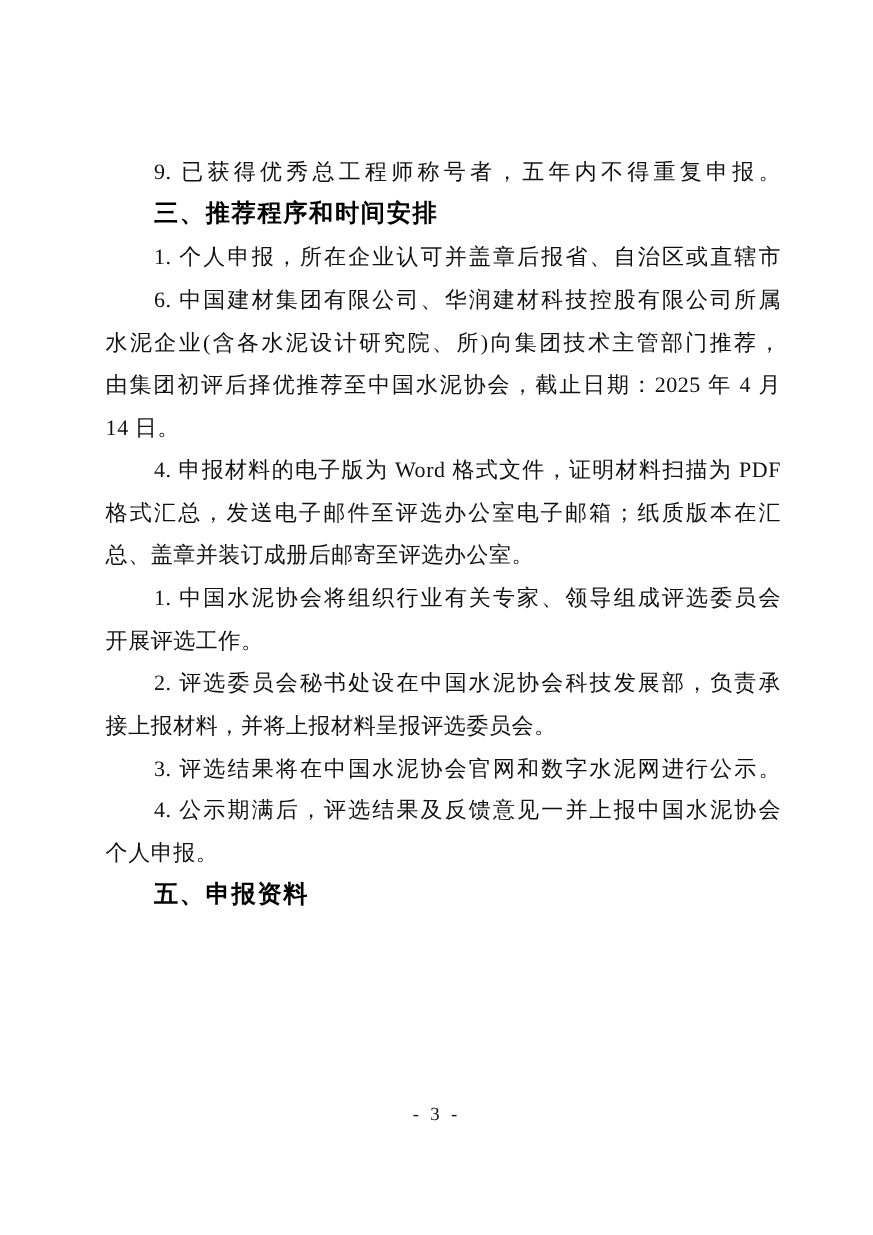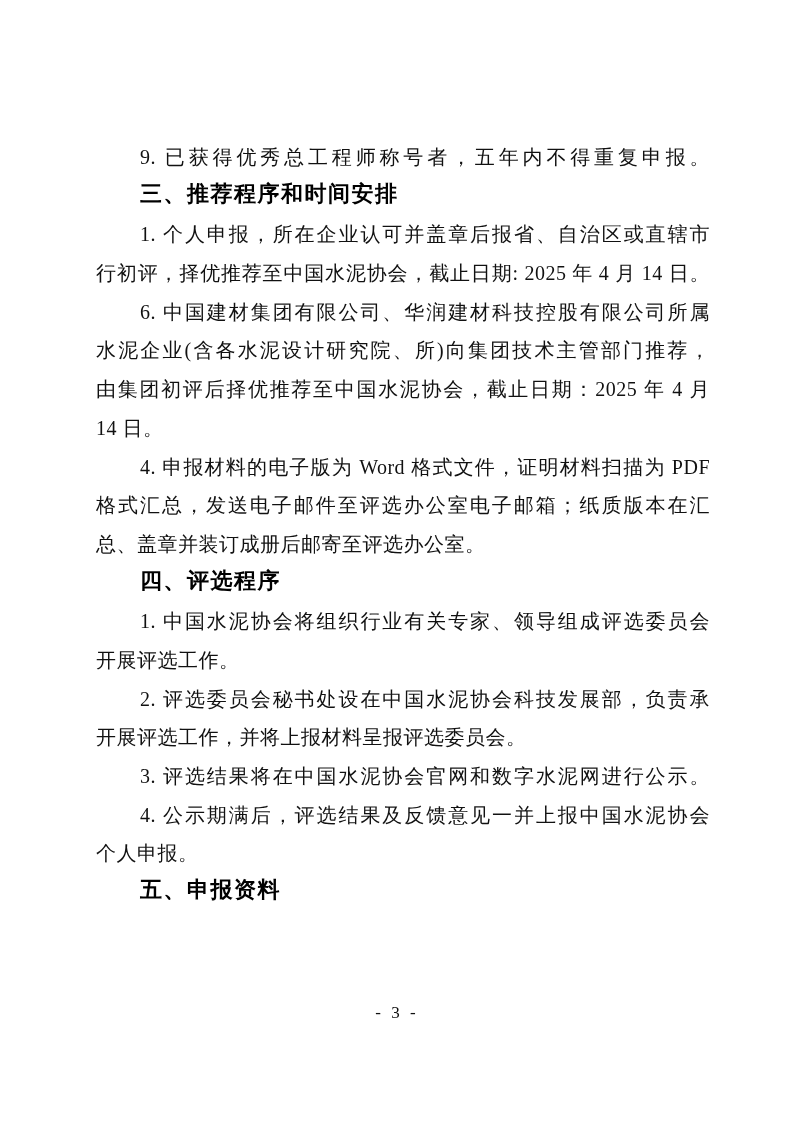--- a/index.html
+++ b/index.html
@@ -60,33 +60,31 @@
   }
 </style>
 </head>
 <body>
 
 <div class="page">
   <div class="content">
     <div class="line indent full">9. 已获得优秀总工程师称号者，五年内不得重复申报。</div>
     <div class="line indent heading">三、推荐程序和时间安排</div>
     <div class="line indent full">1. 个人申报，所在企业认可并盖章后报省、自治区或直辖市</div>
-    <div class="line full">行初评，择优推荐至中国水泥协会，截止日期: 2025 年 4 月 14 日。</div>
     <div class="line indent full">6. 中国建材集团有限公司、华润建材科技控股有限公司所属</div>
     <div class="line full">水泥企业(含各水泥设计研究院、所)向集团技术主管部门推荐，</div>
     <div class="line full">由集团初评后择优推荐至中国水泥协会，截止日期：2025 年 4 月</div>
     <div class="line">14 日。</div>
     <div class="line indent full">4. 申报材料的电子版为 Word 格式文件，证明材料扫描为 PDF</div>
     <div class="line full">格式汇总，发送电子邮件至评选办公室电子邮箱；纸质版本在汇</div>
     <div class="line">总、盖章并装订成册后邮寄至评选办公室。</div>
-    <div class="line indent heading">四、评选程序</div>
     <div class="line indent full">1. 中国水泥协会将组织行业有关专家、领导组成评选委员会</div>
     <div class="line">开展评选工作。</div>
     <div class="line indent full">2. 评选委员会秘书处设在中国水泥协会科技发展部，负责承</div>
-    <div class="line">开展评选工作，并将上报材料呈报评选委员会。</div>
+    <div class="line">接上报材料，并将上报材料呈报评选委员会。</div>
     <div class="line indent full">3. 评选结果将在中国水泥协会官网和数字水泥网进行公示。</div>
     <div class="line indent full">4. 公示期满后，评选结果及反馈意见一并上报中国水泥协会</div>
     <div class="line">个人申报。</div>
     <div class="line indent heading">五、申报资料</div>
   </div>
   <div class="footer">
     <span>- 3 -</span>
   </div>
 </div>
 

